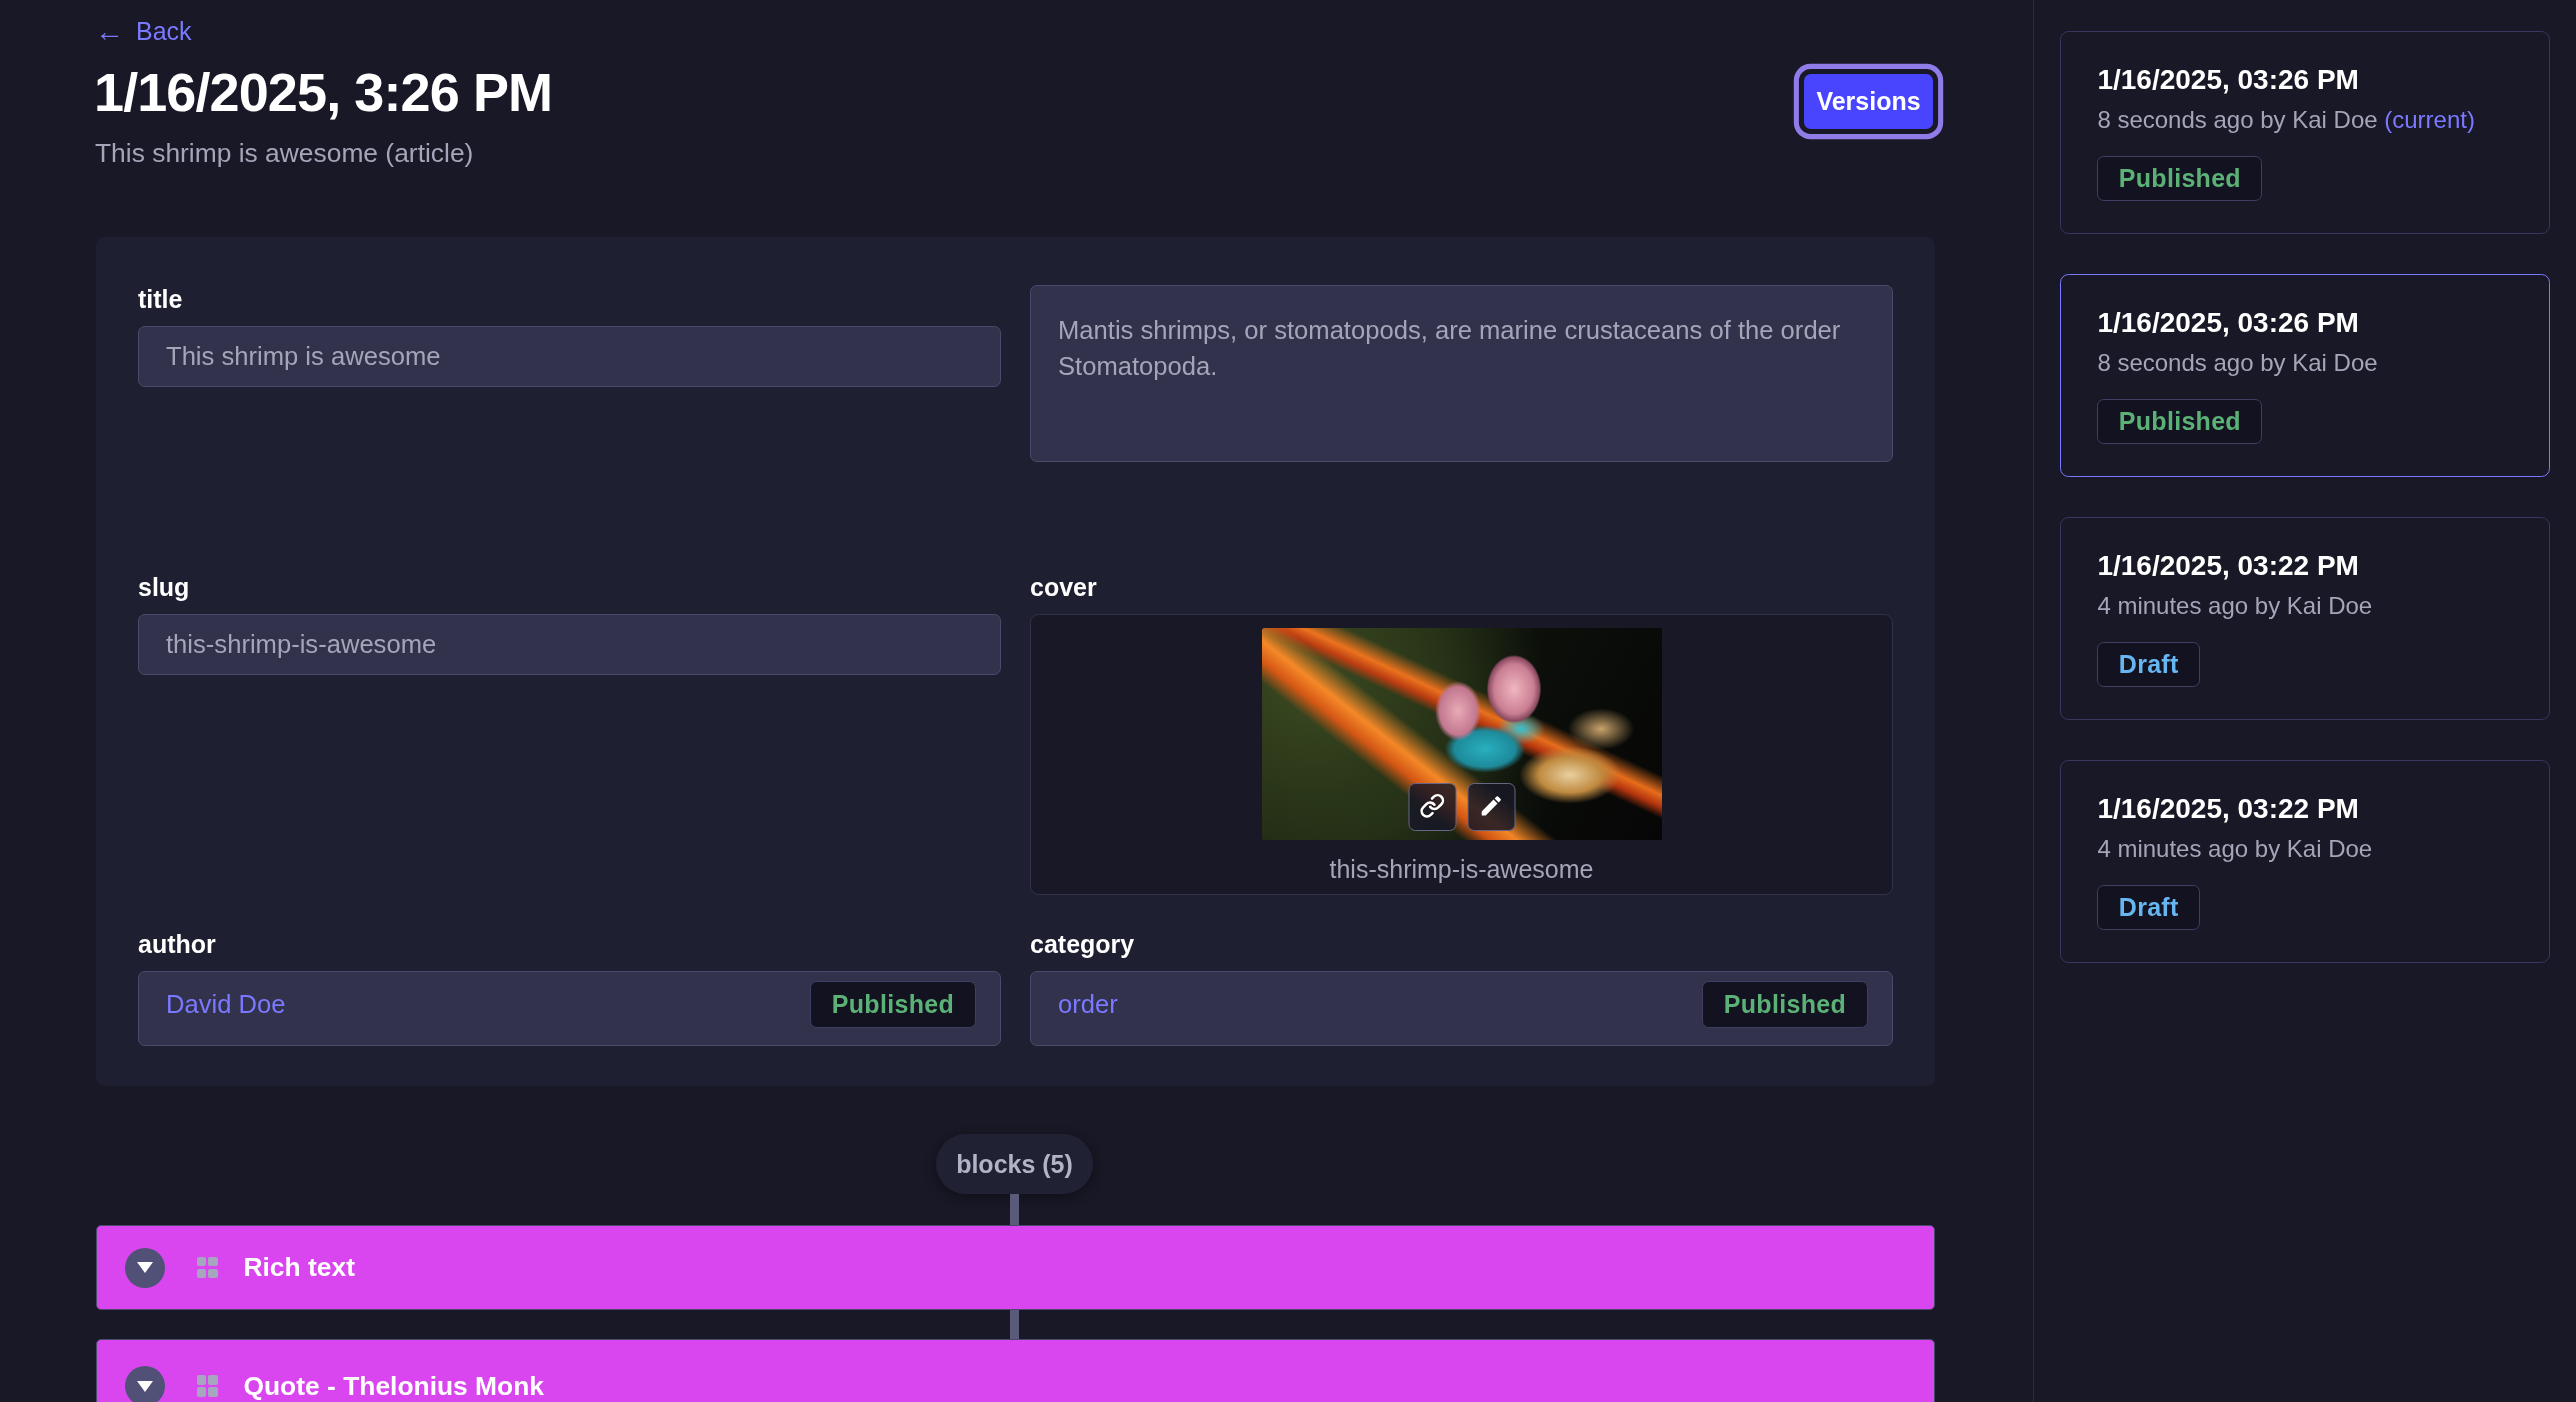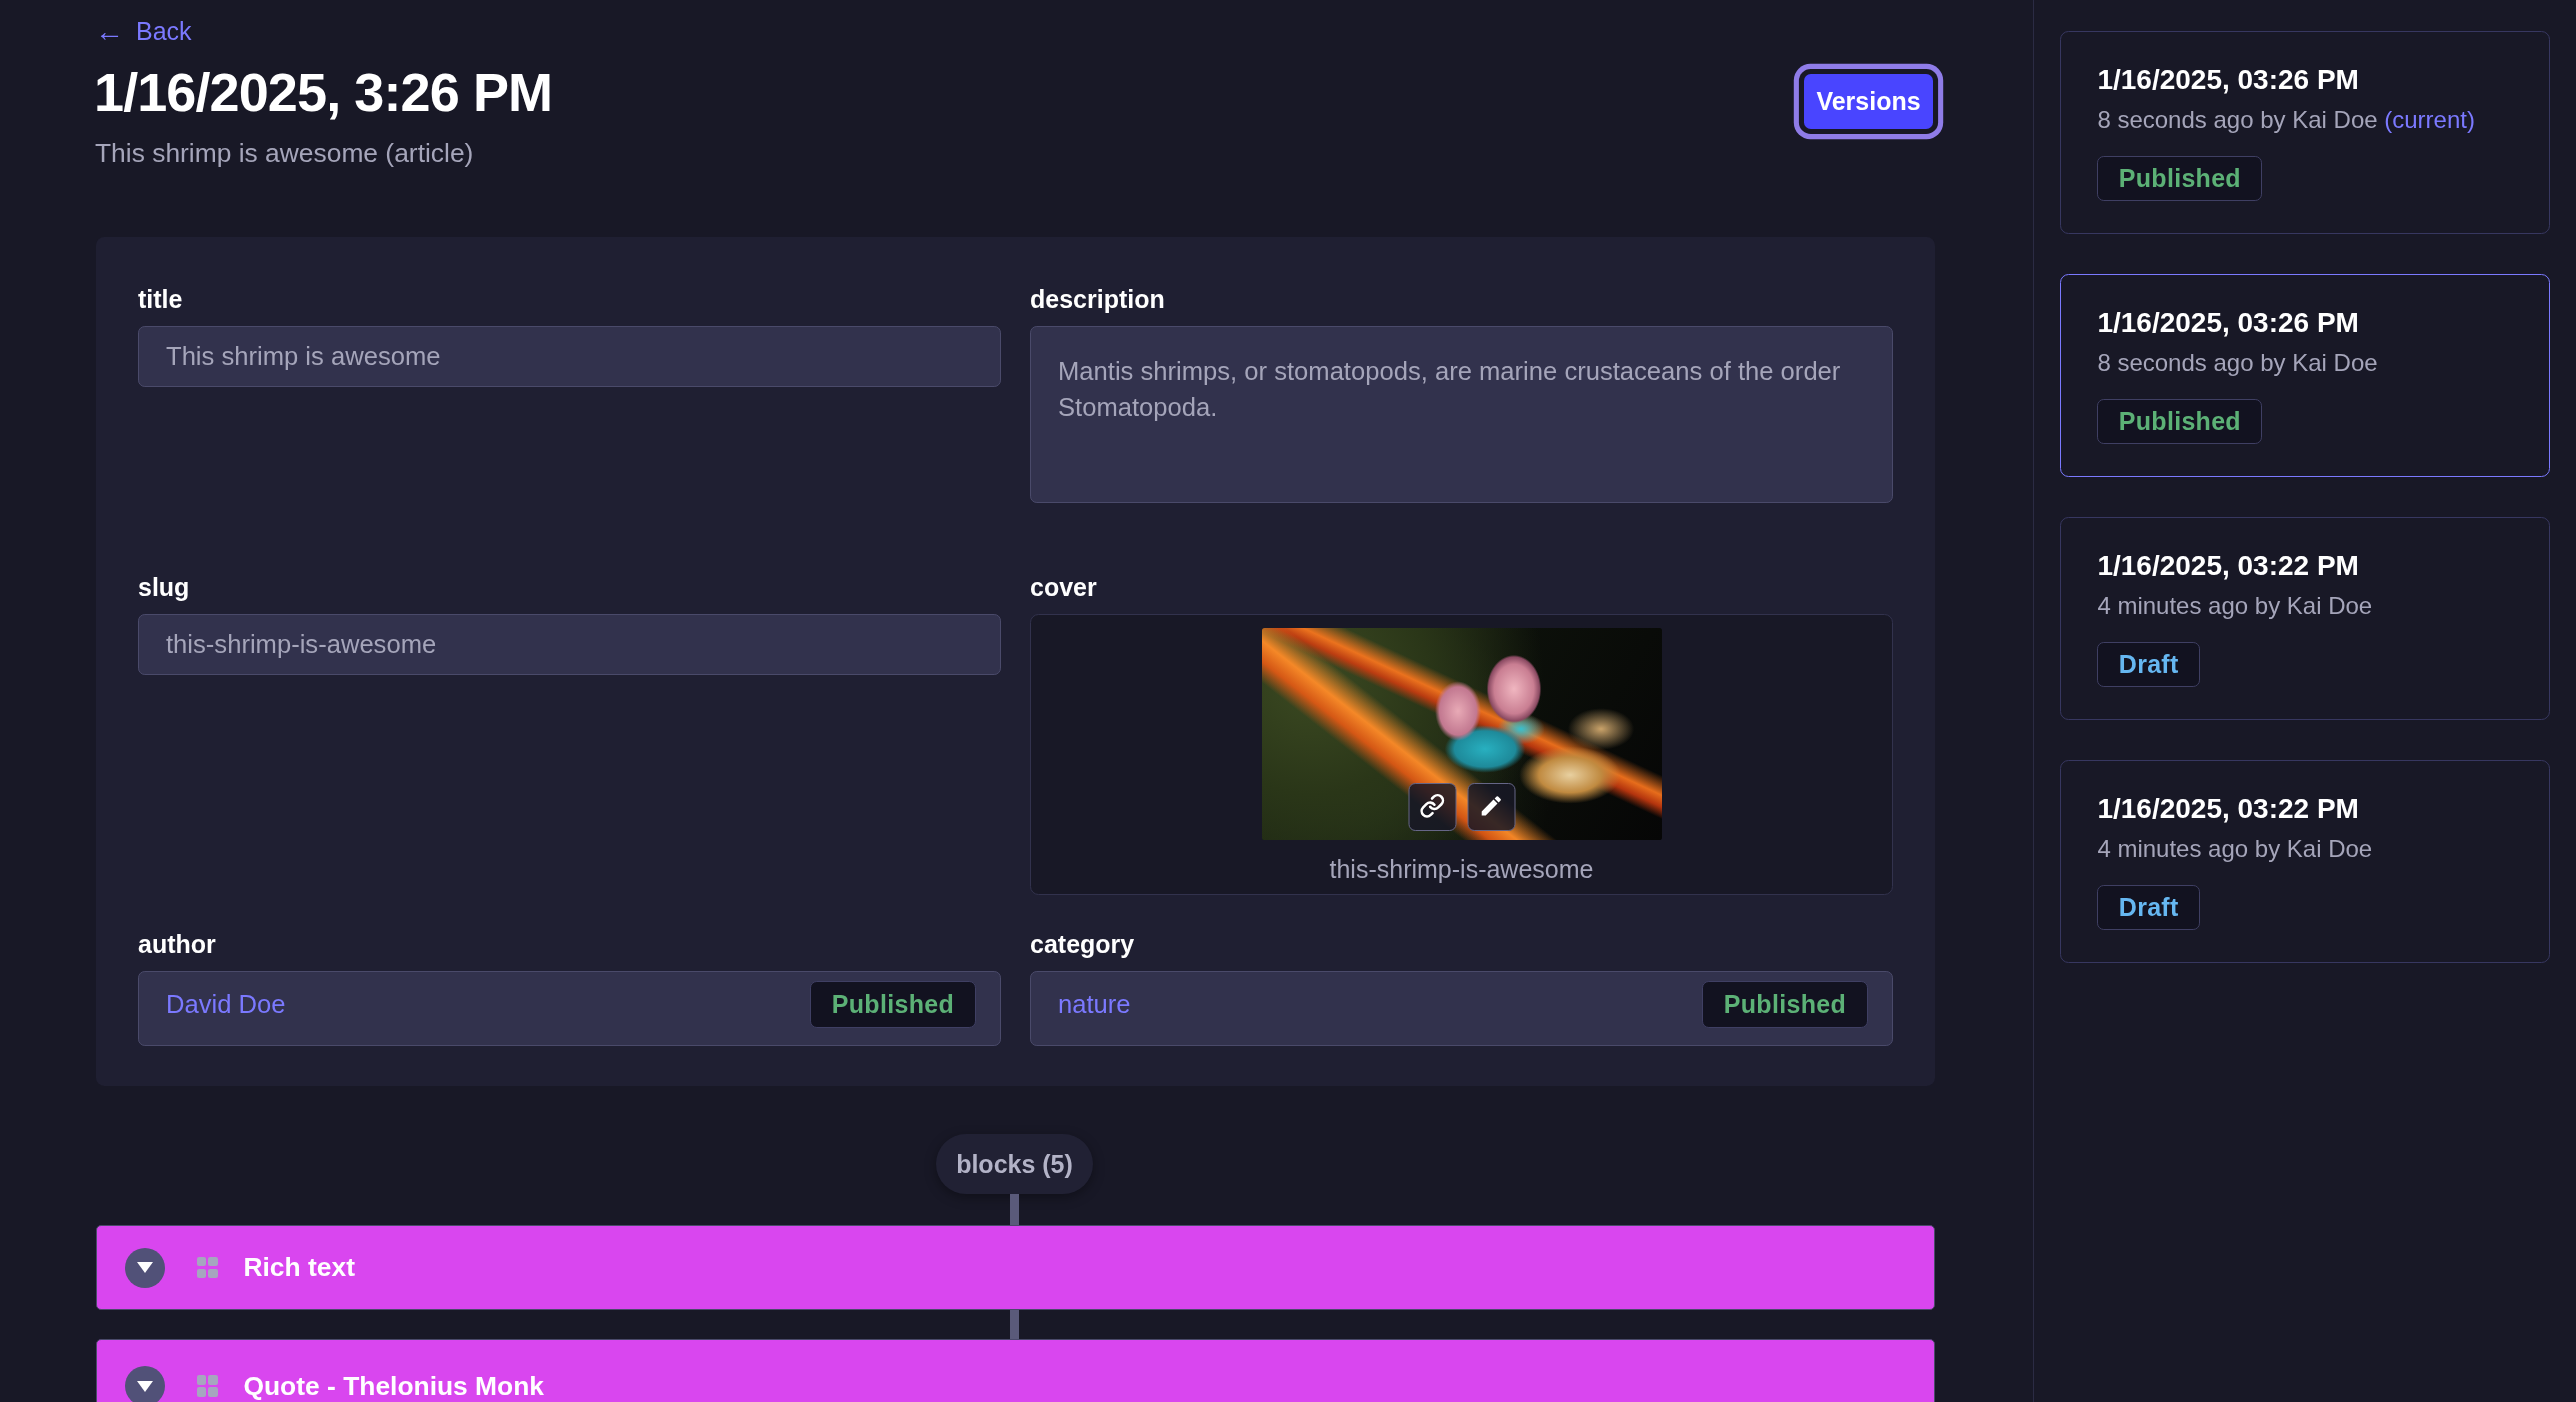--- a/index.html
+++ b/index.html
@@ -200,21 +200,20 @@
   <button class="restore-btn">Versions</button>
 
   <section class="form-card">
 
     <div class="field f-title">
       <label>title</label>
       <div class="input">This shrimp is awesome</div>
     </div>
 
     <div class="field f-desc">
-      <label>description</label>
       <div class="input textarea">Mantis shrimps, or stomatopods, are marine crustaceans of the order Stomatopoda.</div>
     </div>
 
     <div class="field f-slug">
       <label>slug</label>
       <div class="input">this-shrimp-is-awesome</div>
     </div>
 
     <div class="field f-cover">
       <label>cover</label>
@@ -246,21 +245,21 @@
       <label>author</label>
       <div class="relation-box">
         <a class="relation-link">David Doe</a>
         <span class="badge green">Published</span>
       </div>
     </div>
 
     <div class="field f-category">
       <label>category</label>
       <div class="relation-box">
-        <a class="relation-link">nature</a>
+        <a class="relation-link">order</a>
         <span class="badge green">Published</span>
       </div>
     </div>
 
   </section>
 
   <div class="blocks-pill">blocks (5)</div>
   <div class="connector c1"></div>
   <div class="connector c2"></div>
 

